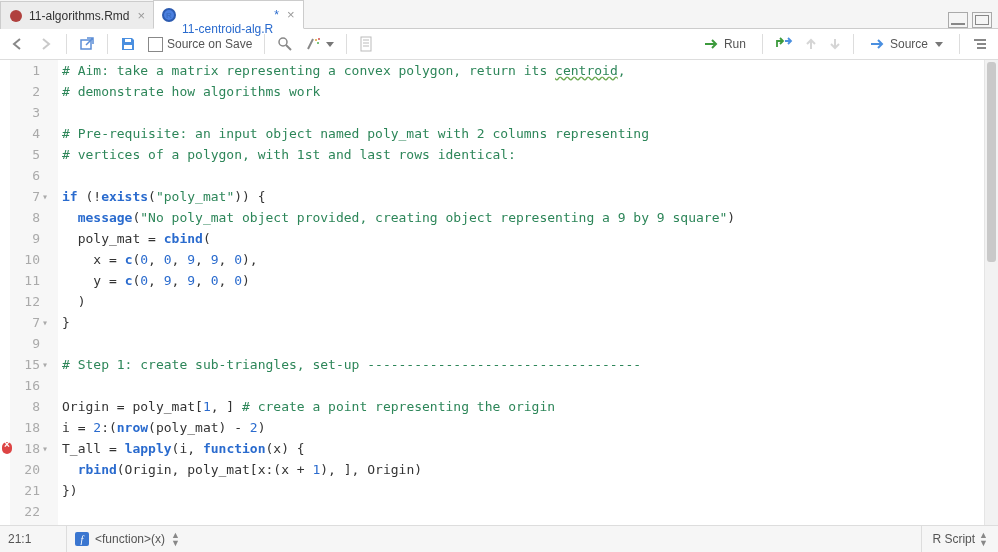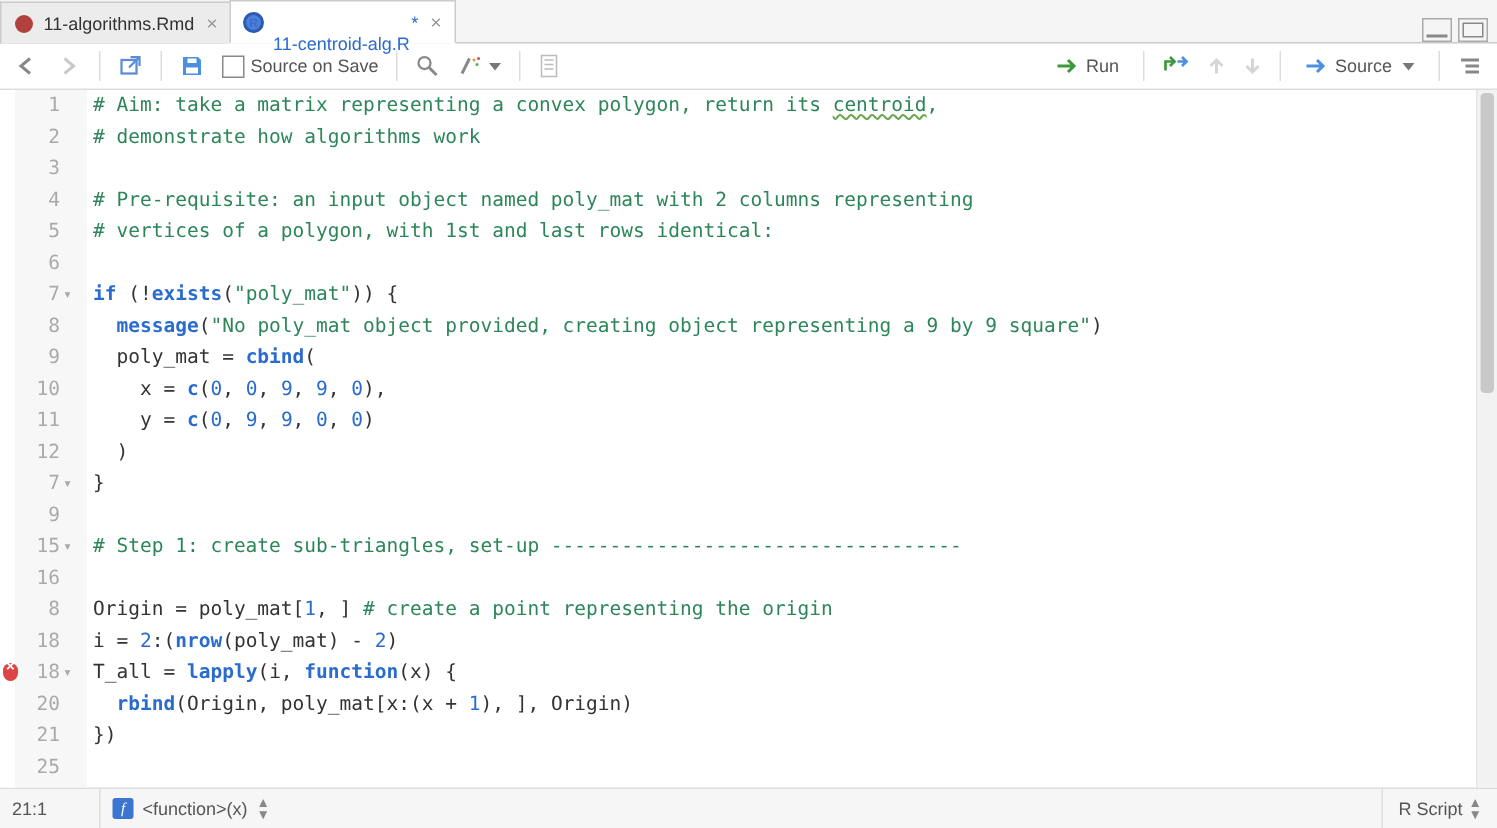--- a/index.html
+++ b/index.html
@@ -288,21 +288,21 @@
       </div>
       <div class="row">
         <span class="linenum">20</span>
         <span class="fold"></span>
       </div>
       <div class="row">
         <span class="linenum">21</span>
         <span class="fold"></span>
       </div>
       <div class="row">
-        <span class="linenum">25</span>
+        <span class="linenum">22</span>
         <span class="fold"></span>
       </div>
     </div>
   <div class="code" id="code"><div class="row"><span class="c-comment"># Aim: take a matrix representing a convex polygon, return its </span><span class="c-comment underline-wavy">centroid</span><span class="c-comment">,</span></div><div class="row"><span class="c-comment"># demonstrate how algorithms work</span></div><div class="row"></div><div class="row"><span class="c-comment"># Pre-requisite: an input object named poly_mat with 2 columns representing</span></div><div class="row"><span class="c-comment"># vertices of a polygon, with 1st and last rows identical:</span></div><div class="row"></div><div class="row"><span class="c-kw">if</span><span> (!</span><span class="c-kw">exists</span><span>(</span><span class="c-str">"poly_mat"</span><span>)) {</span></div><div class="row"><span>  </span><span class="c-kw">message</span><span>(</span><span class="c-str">"No poly_mat object provided, creating object representing a 9 by 9 square"</span><span>)</span></div><div class="row"><span>  poly_mat = </span><span class="c-kw">cbind</span><span>(</span></div><div class="row"><span>    x = </span><span class="c-kw">c</span><span>(</span><span class="c-num">0</span><span>, </span><span class="c-num">0</span><span>, </span><span class="c-num">9</span><span>, </span><span class="c-num">9</span><span>, </span><span class="c-num">0</span><span>),</span></div><div class="row"><span>    y = </span><span class="c-kw">c</span><span>(</span><span class="c-num">0</span><span>, </span><span class="c-num">9</span><span>, </span><span class="c-num">9</span><span>, </span><span class="c-num">0</span><span>, </span><span class="c-num">0</span><span>)</span></div><div class="row"><span>  )</span></div><div class="row"><span>}</span></div><div class="row"></div><div class="row"><span class="c-comment"># Step 1: create sub-triangles, set-up -----------------------------------</span></div><div class="row"></div><div class="row"><span>Origin = poly_mat[</span><span class="c-num">1</span><span>, ] </span><span class="c-comment"># create a point representing the origin</span></div><div class="row"><span>i = </span><span class="c-num">2</span><span>:(</span><span class="c-kw">nrow</span><span>(poly_mat) - </span><span class="c-num">2</span><span>)</span></div><div class="row"><span>T_all = </span><span class="c-kw">lapply</span><span>(i, </span><span class="c-kw">function</span><span>(x) {</span></div><div class="row"><span>  </span><span class="c-kw">rbind</span><span>(Origin, poly_mat[x:(x + </span><span class="c-num">1</span><span>), ], Origin)</span></div><div class="row"><span>})</span></div><div class="row"></div></div>
   <div class="scrollbar">
     <div class="thumb"></div>
   </div>
 </div>
 
 <div class="statusbar">

